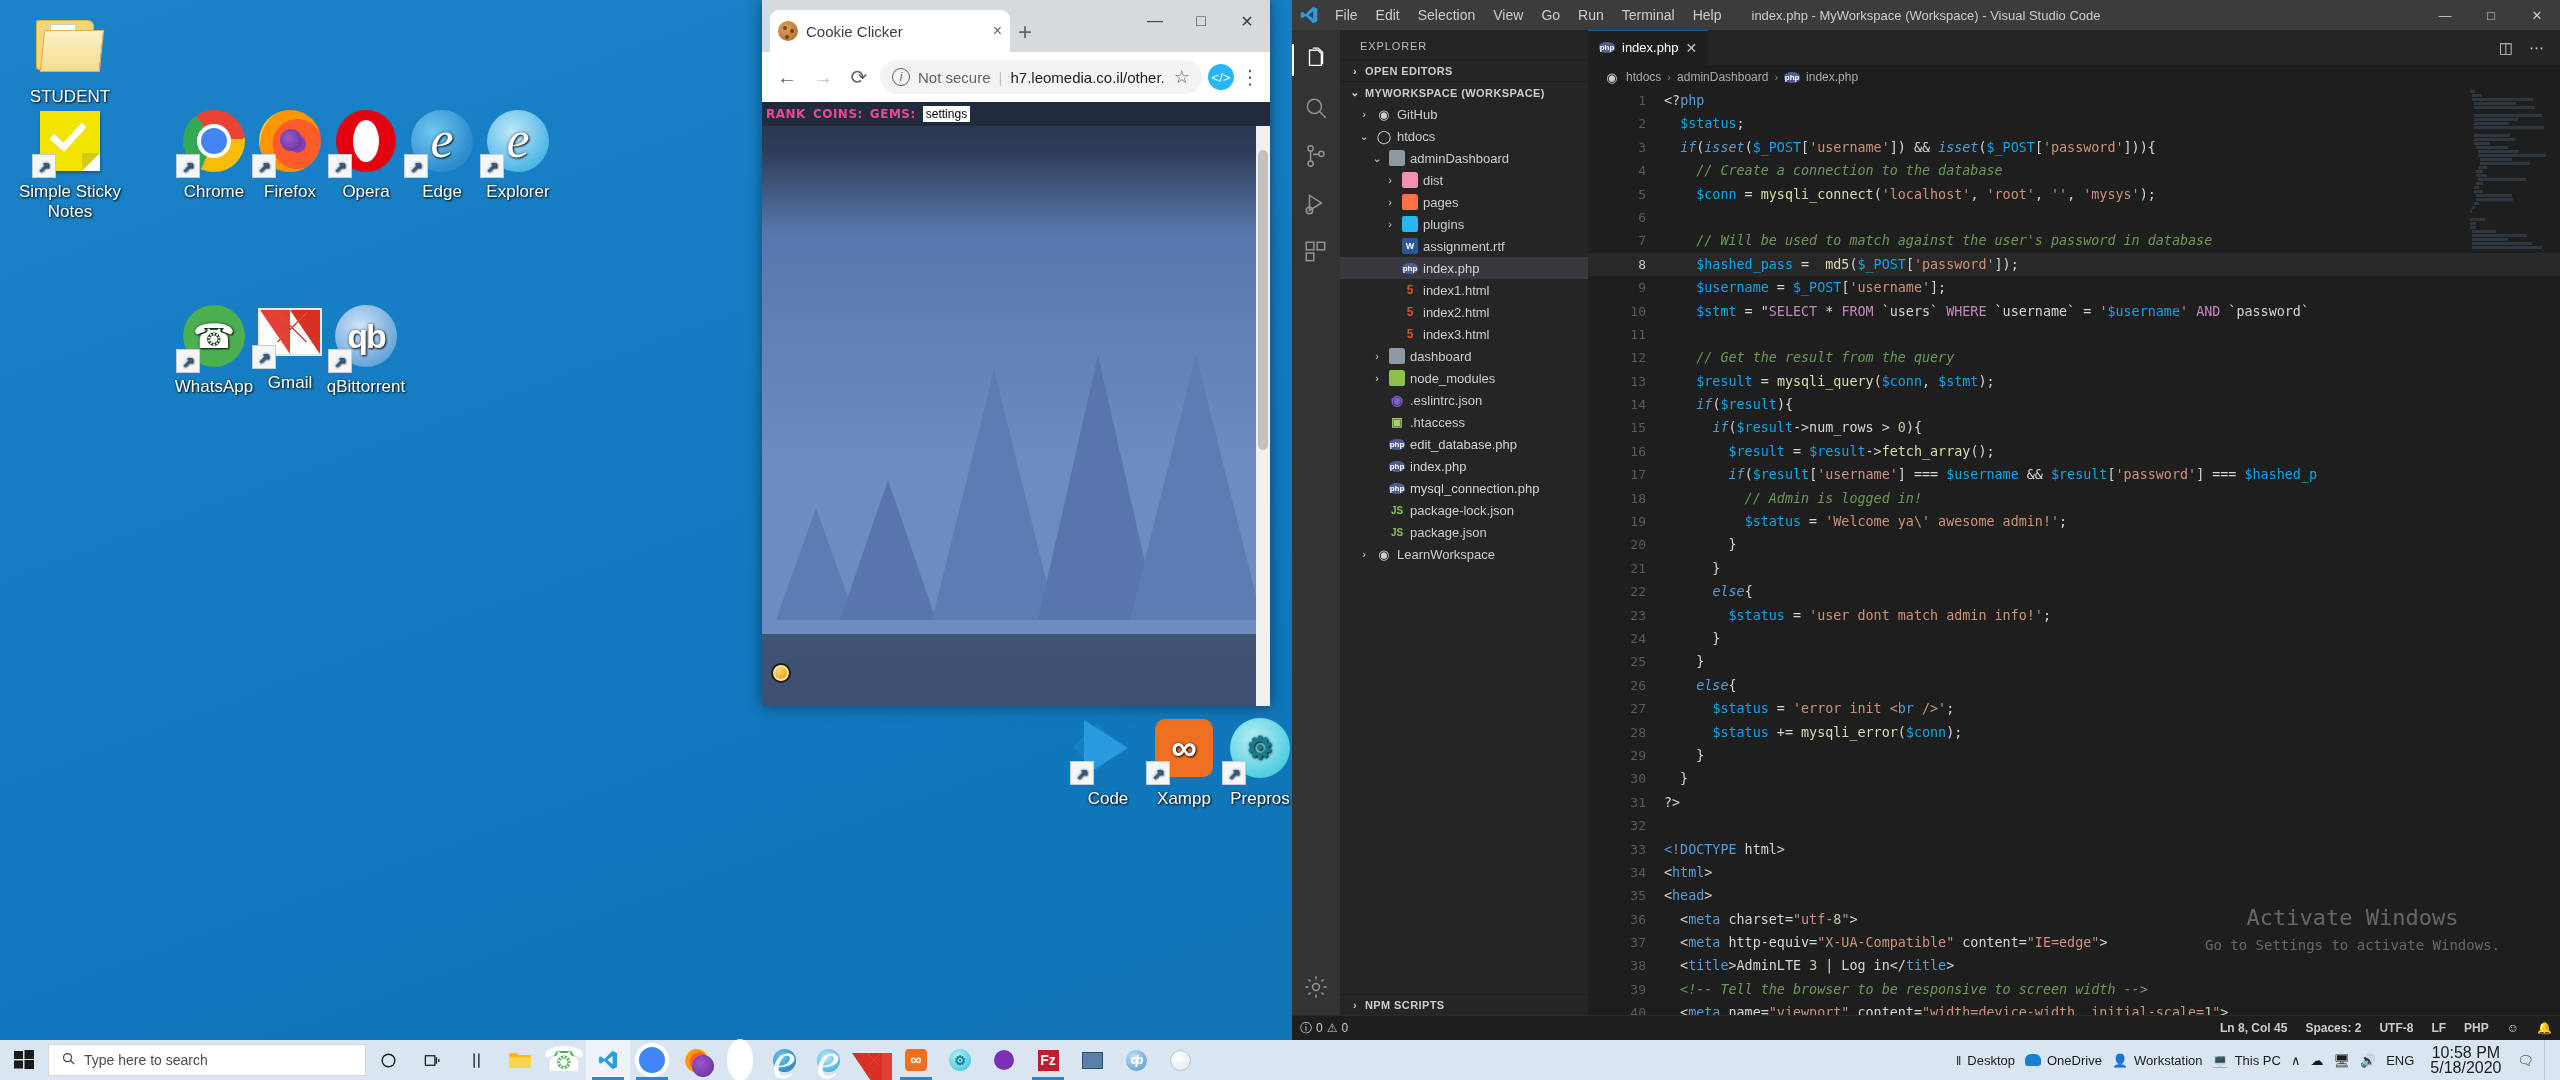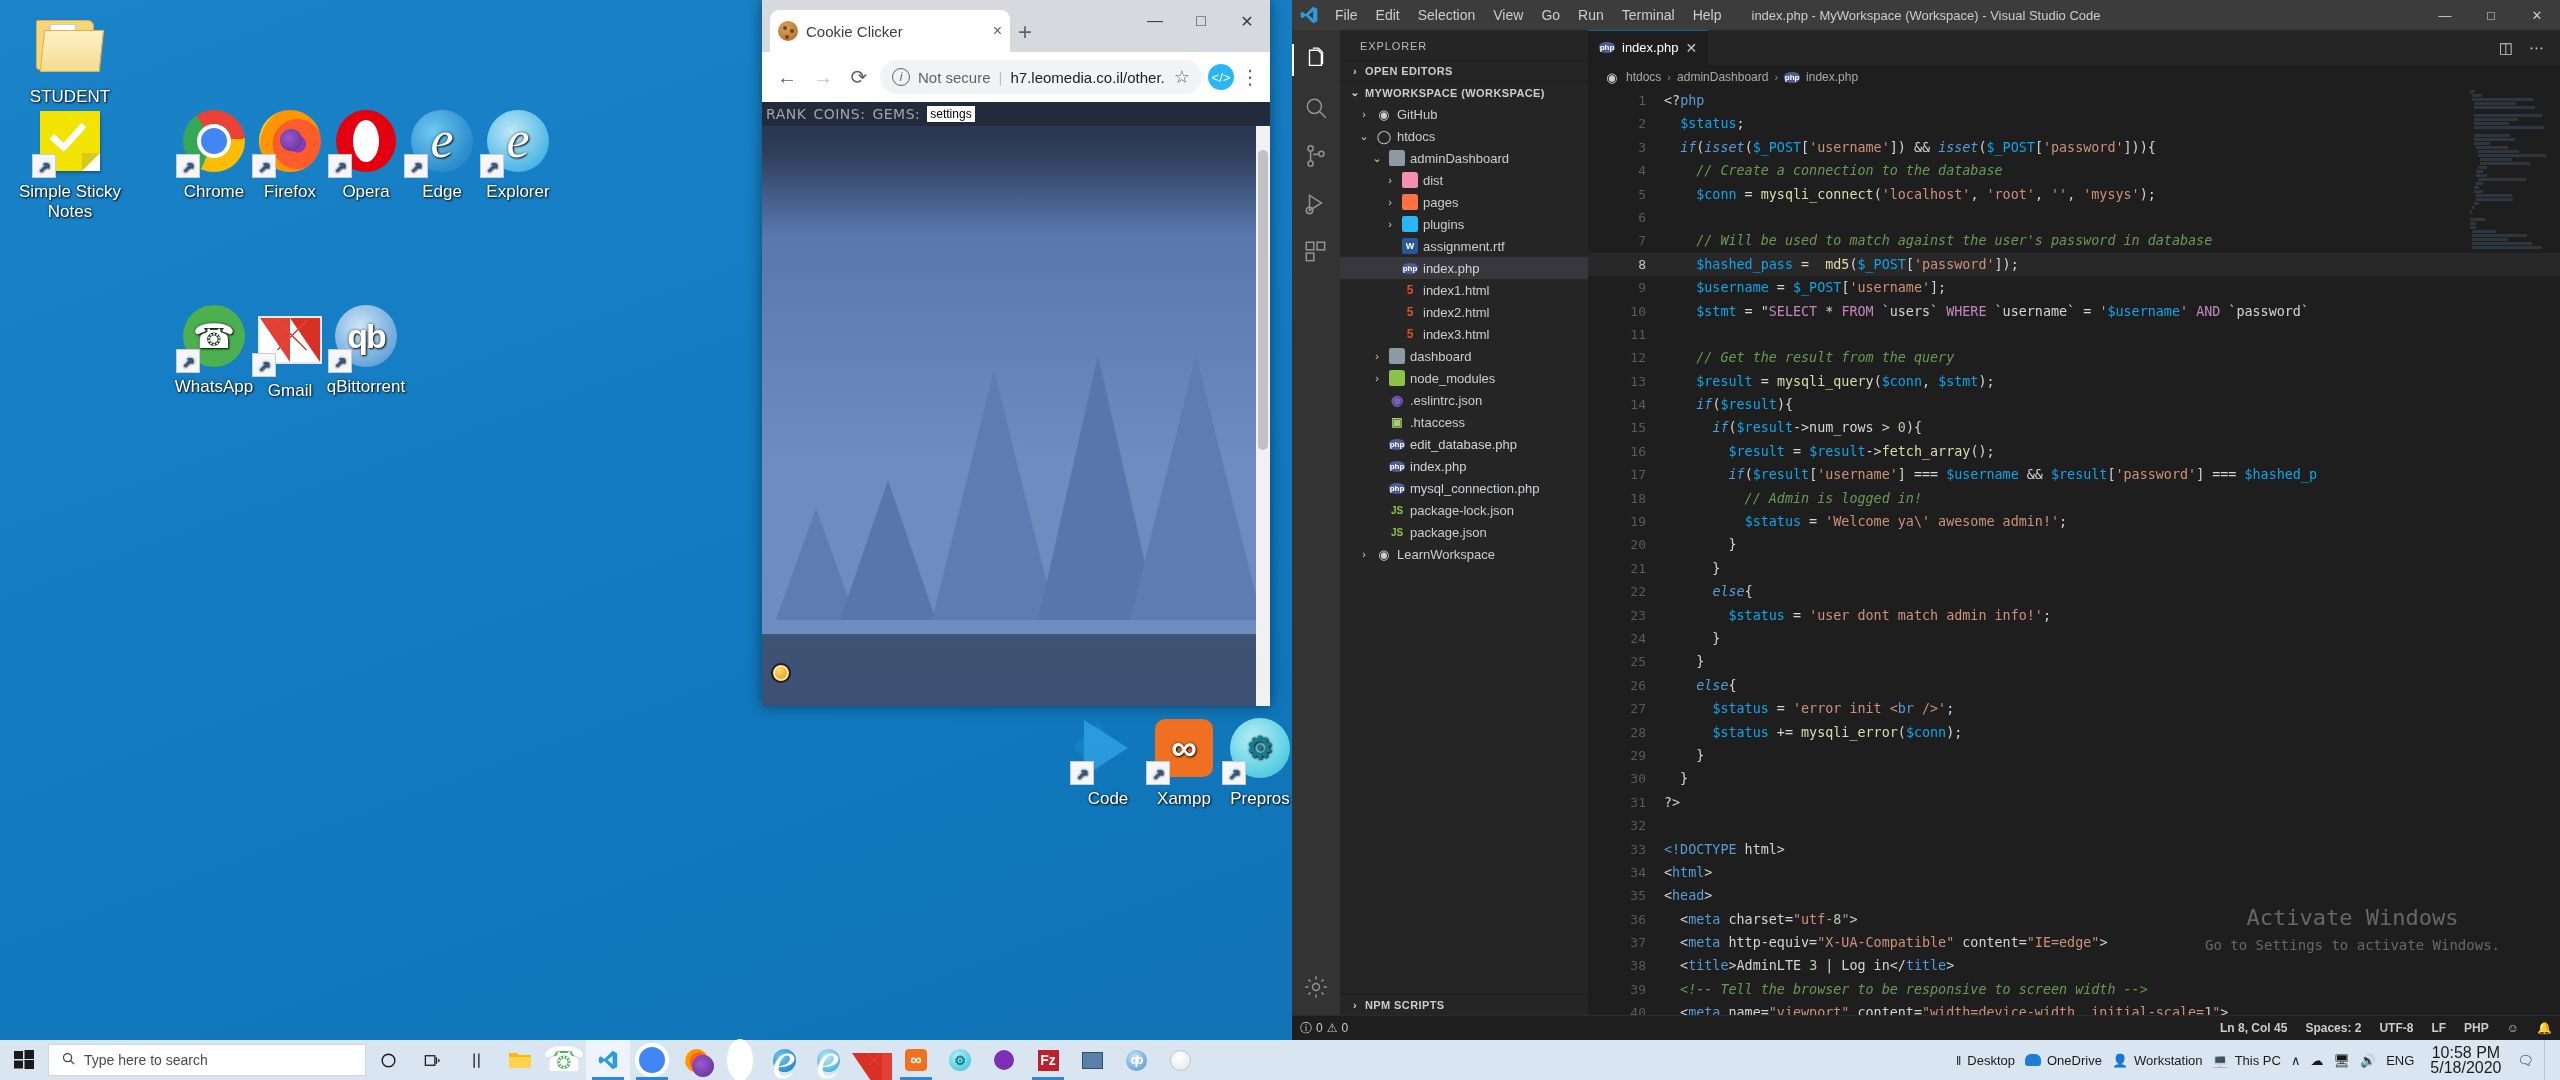--- a/index.html
+++ b/index.html
@@ -205,22 +205,22 @@
   #game {
     position:relative; height: 604px; width: 508px; overflow:hidden;
     background: linear-gradient(180deg, #27334c 0%, #2e3c58 8%, #5878ad 22%, #6d8cc0 60%, #6d8cc0 88%, #3f5375 88%, #3d5073 100%);
   }
   #game-hud {
     position:absolute; left:0; top:0; width:100%; height:24px;
     background:#222b3d; display:flex; align-items:center; gap:7px;
     padding-left: 4px; z-index: 5;
   }
   #game-hud .hudtxt {
-    color:#a3a3a3; font-family: "DejaVu Sans", sans-serif; font-weight: normal;
-    font-size: 14px; letter-spacing: .5px;
+    color:#ec4899; font-family: "DejaVu Sans", sans-serif; font-weight: bold;
+    font-size: 12px; letter-spacing: .5px;
   }
   #game-hud .settings {
     background:#fff; color:#000; font-size:12px; padding: 1px 3px;
     font-family: "Liberation Sans", sans-serif; cursor:pointer;
   }
   .mountain { position:absolute; bottom: 86px; width:0; height:0;
     border-style: solid; border-color: transparent transparent #5d7cb2 transparent; }
   .mountain.dark { border-bottom-color: #5876ab; }
   #coin {
     position:absolute; left: 9px; bottom: 23px; width: 20px; height: 20px;
@@ -447,21 +447,21 @@
     </div>
 
     <div class="dicon" style="left:148px; top:300px;">
       <div class="glyph">
         <div class="ico-wa"></div>
         <span class="shortcut"></span>
       </div>
       <span class="lbl">WhatsApp</span>
     </div>
 
-    <div class="dicon" style="left:224px; top:304px;">
+    <div class="dicon" style="left:224px; top:296px;">
       <div class="glyph">
         <div class="ico-gmail">
             <div class="vfold"></div>
           </div>
         <span class="shortcut"></span>
       </div>
       <span class="lbl">Gmail</span>
     </div>
 
     <div class="dicon" style="left:300px; top:300px;">

